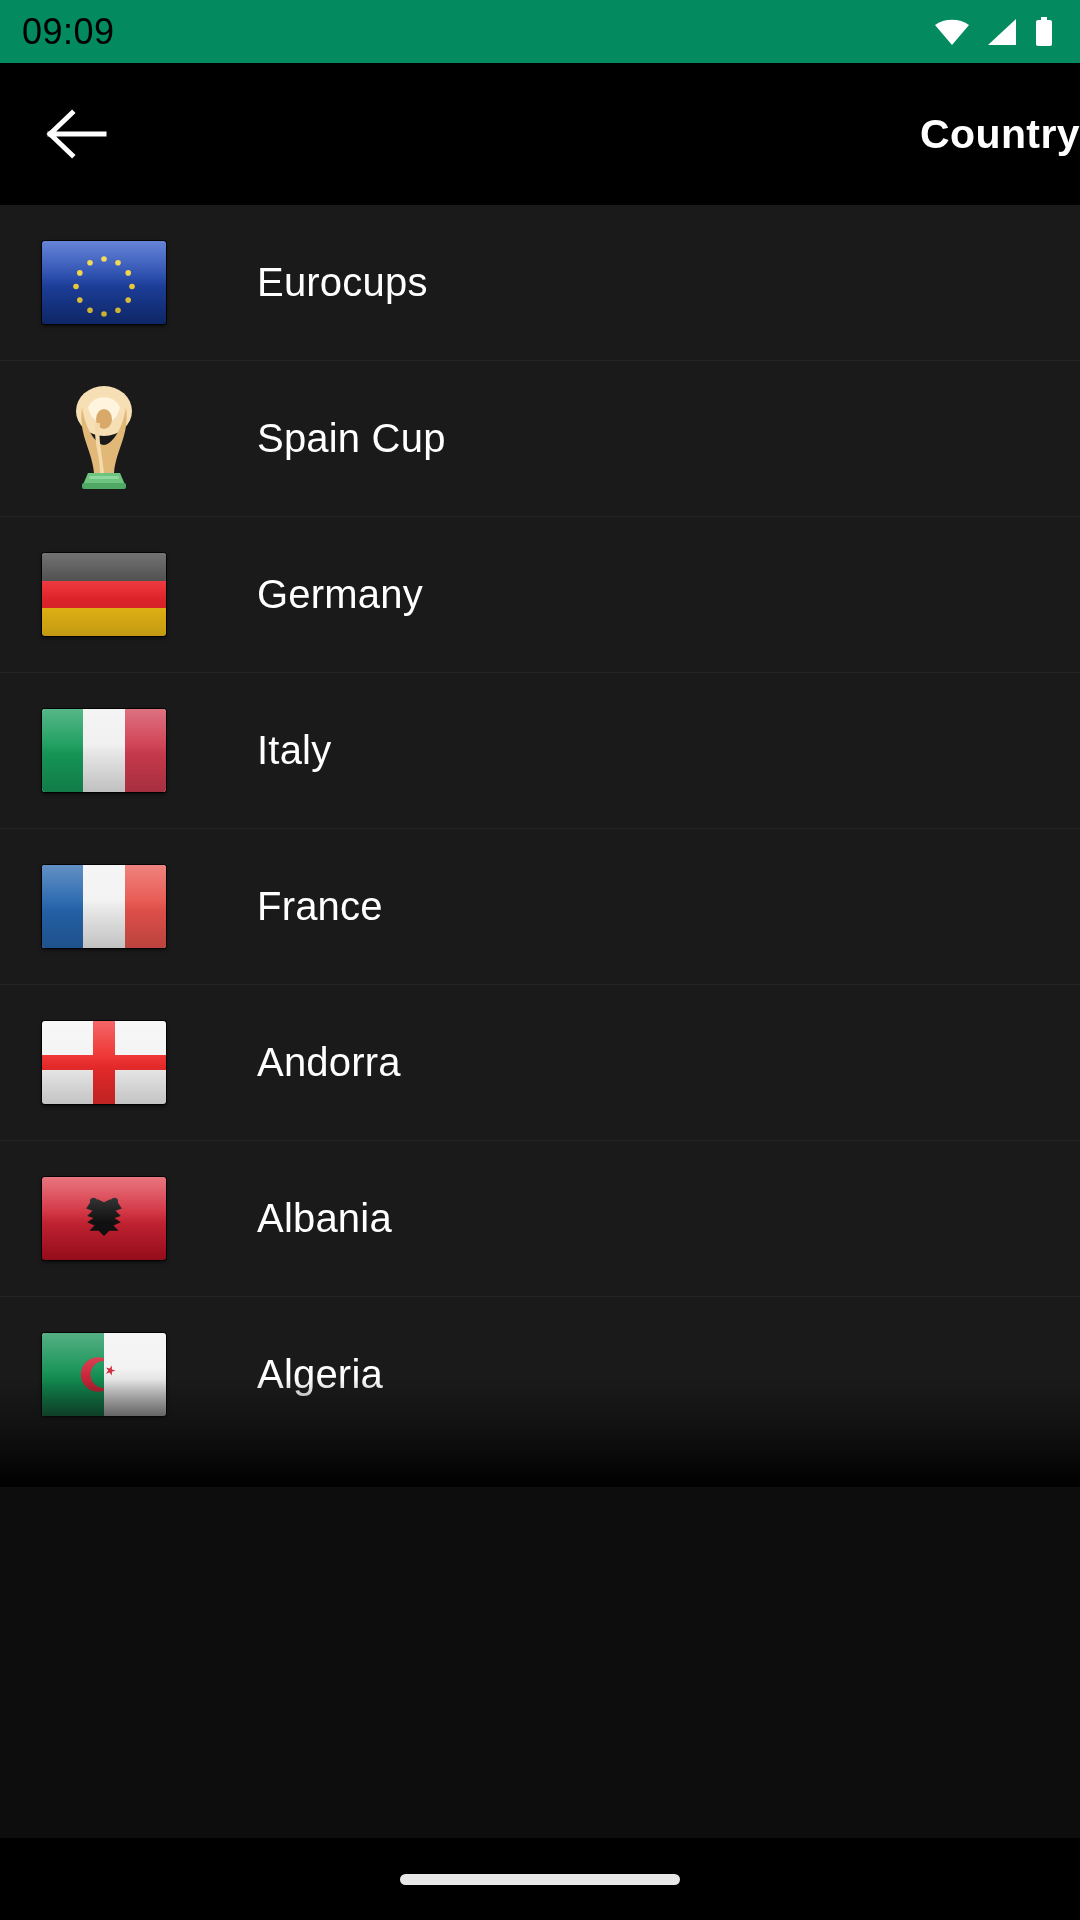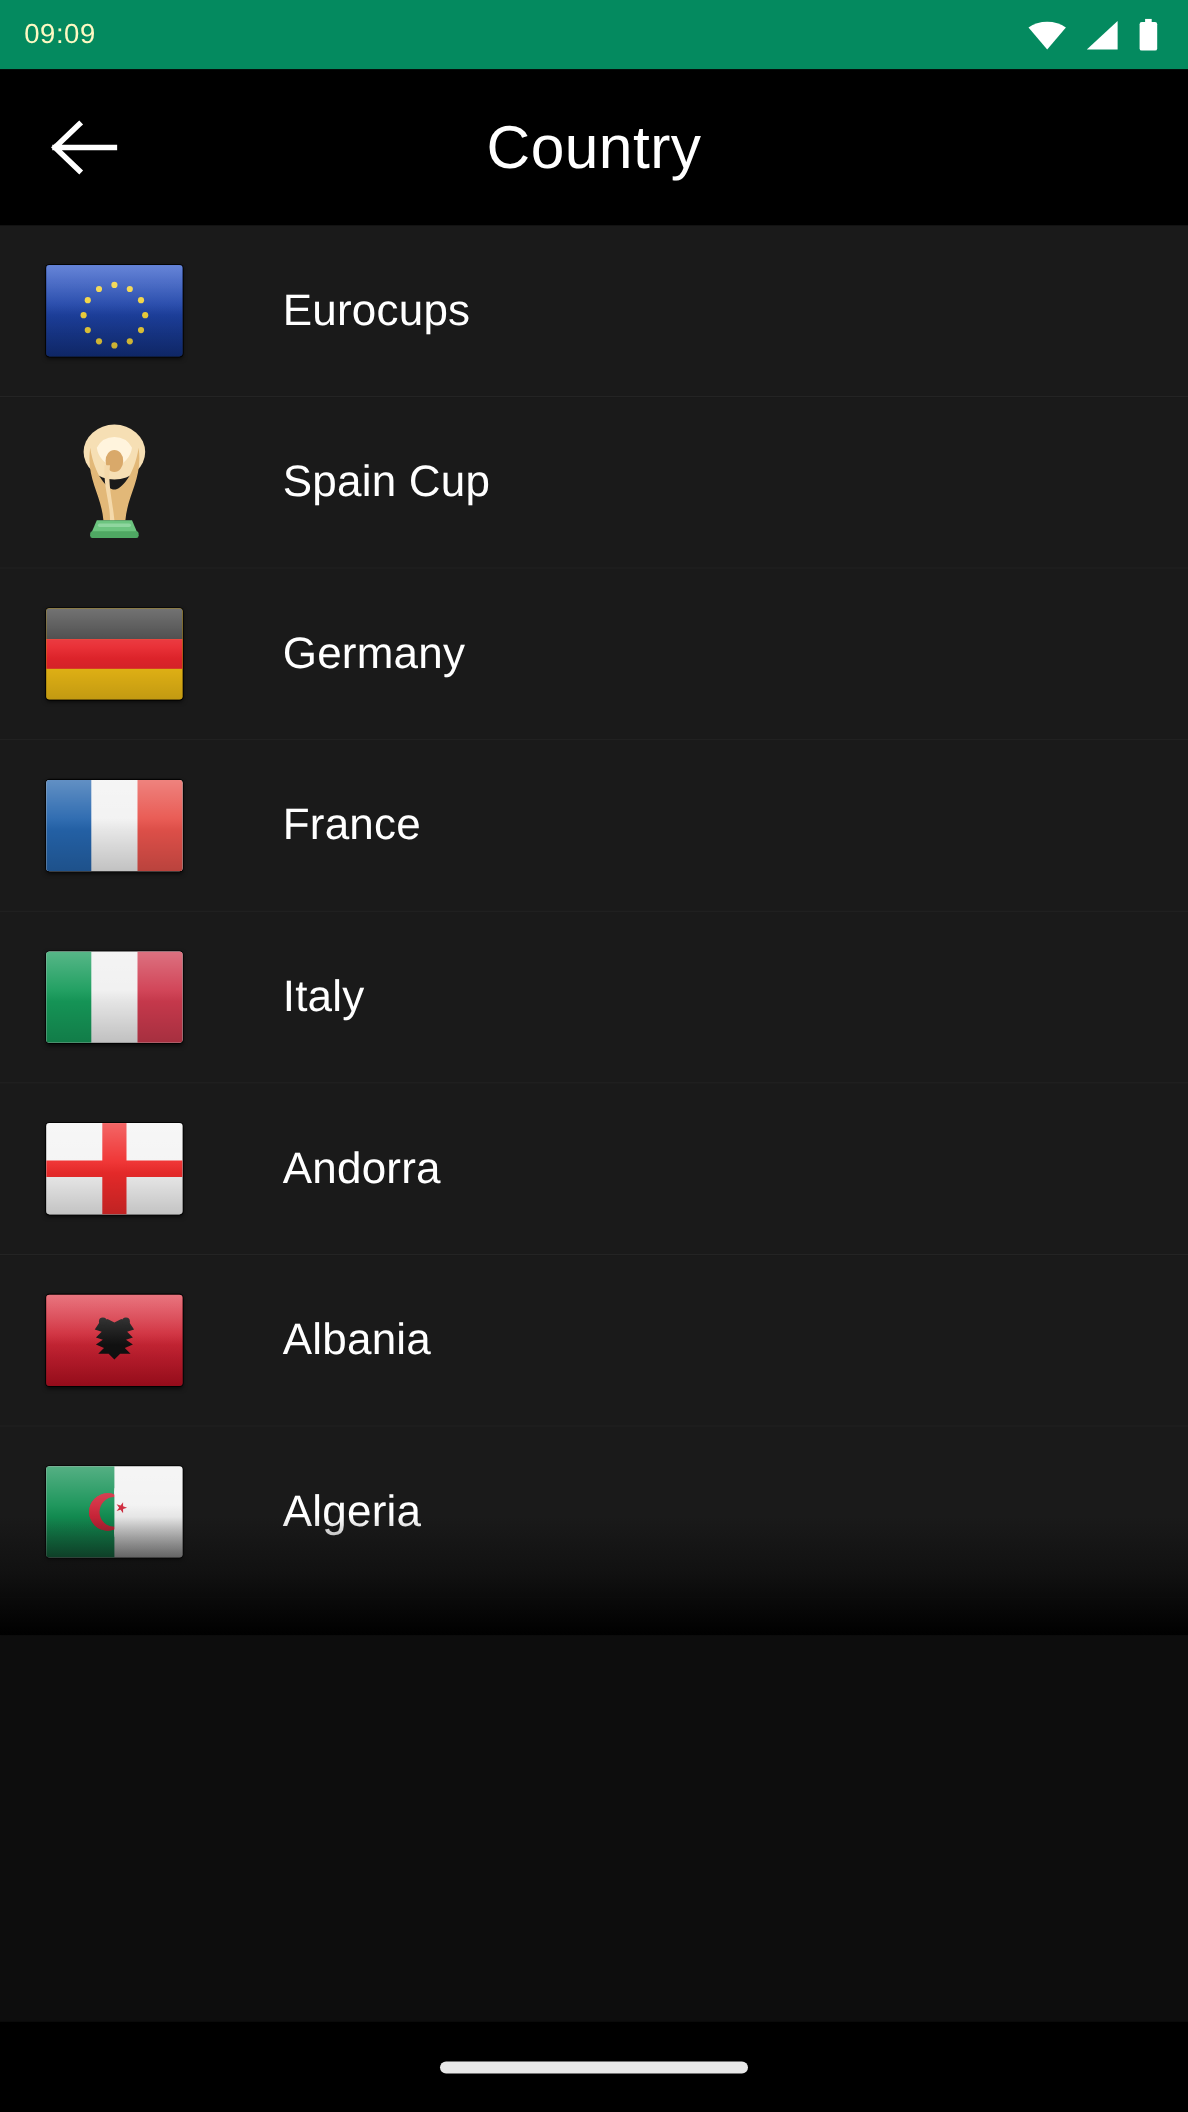--- a/index.html
+++ b/index.html
@@ -10,37 +10,37 @@
     overflow:hidden;
   }
   .phone { position:relative; width:1080px; height:1920px; background:#0d0d0d; }
 
   
   .statusbar {
     height:63px; background:#048a5f;
     display:flex; align-items:center; justify-content:space-between;
     padding:0 26px 0 22px;
   }
-  .sb-clock { color:#fef9c3; font-size:25px; letter-spacing:.5px; font-weight:400; }
+  .sb-clock { color:#000000; font-size:36px; letter-spacing:.5px; font-weight:400; }
   .sb-icons { display:flex; align-items:center; gap:16px; }
   .sb-icons svg { display:block; }
 
   
   .header {
     height:142px; background:#000;
     display:flex; align-items:center; position:relative;
   }
   .back-btn {
     width:110px; height:110px; margin-left:22px;
     display:flex; align-items:center; justify-content:center;
     cursor:pointer;
   }
   .header-title {
-    position:absolute; left:0; right:0; text-align:center;
-    color:#fff; font-size:55px; font-weight:400; letter-spacing:.4px;
+    position:absolute; left:0; right:0; text-align:right;
+    color:#fff; font-size:41px; font-weight:700; letter-spacing:.4px;
     pointer-events:none;
   }
 
   
   .list { position:relative; background:#1a1a1a; height:1282px; overflow:hidden; }
   .row {
     position:relative; height:156px;
     display:flex; align-items:center;
     padding-left:42px; cursor:pointer;
     border-bottom:1px solid #242424;
@@ -168,36 +168,36 @@
         <div class="flag" style="background:#f3c016;">
           <div class="band-h" style="top:0;height:33.34%;background:#3d3d3d;"></div>
           <div class="band-h" style="top:33.34%;height:33.33%;background:#e8252c;"></div>
         </div>
       </div>
       <div class="row-label">Germany</div>
     </div>
 
     <div class="row">
       <div class="row-icon">
+        <div class="flag" style="background:#f0f0f0;">
+          <div class="band-v" style="left:0;width:33.34%;background:#169b5a;"></div>
+          <div class="band-v" style="right:0;width:33.34%;background:#cf3b4f;"></div>
+        </div>
+      </div>
+      <div class="row-label">Italy</div>
+    </div>
+
+    <div class="row">
+      <div class="row-icon">
         <div class="flag" style="background:#f2f2f2;">
           <div class="band-v" style="left:0;width:33.34%;background:#2565ad;"></div>
           <div class="band-v" style="right:0;width:33.34%;background:#e8534c;"></div>
         </div>
       </div>
       <div class="row-label">France</div>
-    </div>
-
-    <div class="row">
-      <div class="row-icon">
-        <div class="flag" style="background:#f0f0f0;">
-          <div class="band-v" style="left:0;width:33.34%;background:#169b5a;"></div>
-          <div class="band-v" style="right:0;width:33.34%;background:#cf3b4f;"></div>
-        </div>
-      </div>
-      <div class="row-label">Italy</div>
     </div>
 
     <div class="row">
       <div class="row-icon">
         <div class="flag" style="background:#f4f4f4;">
           <div class="band-h" style="top:41%;height:18%;background:#ef2b2b;"></div>
           <div class="band-v" style="left:41%;width:18%;background:#ef2b2b;"></div>
         </div>
       </div>
       <div class="row-label">Andorra</div>

